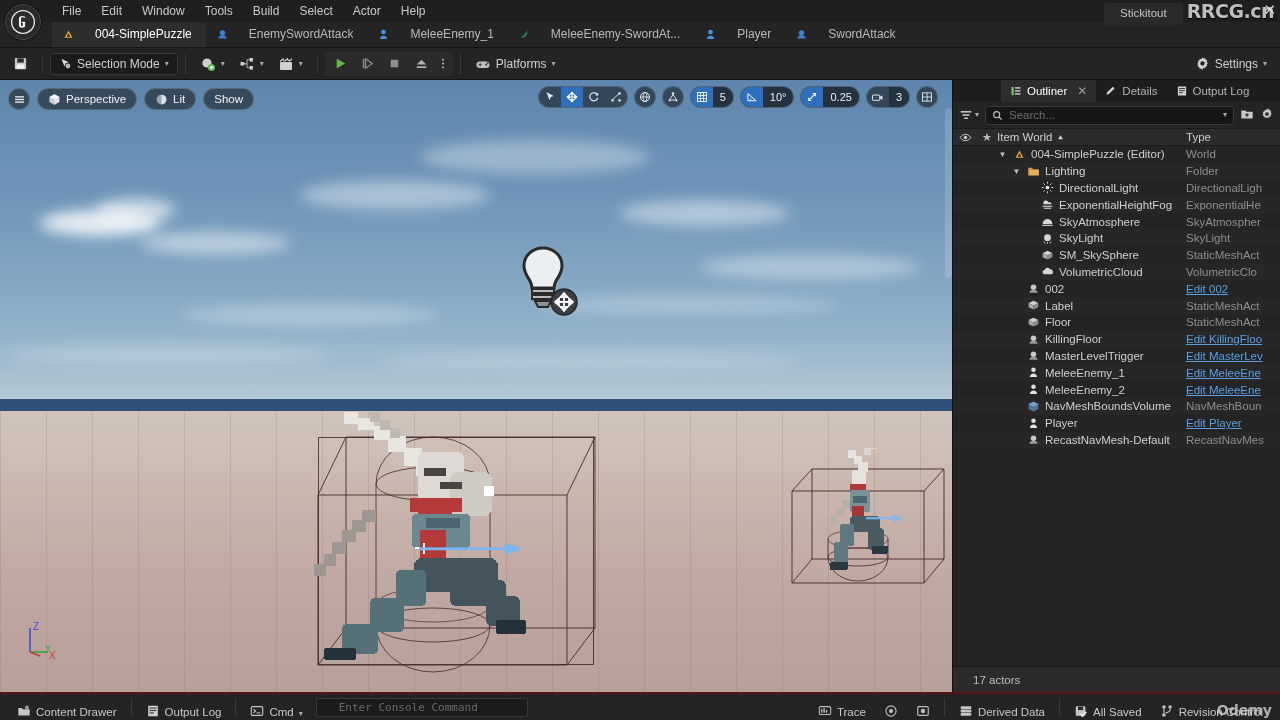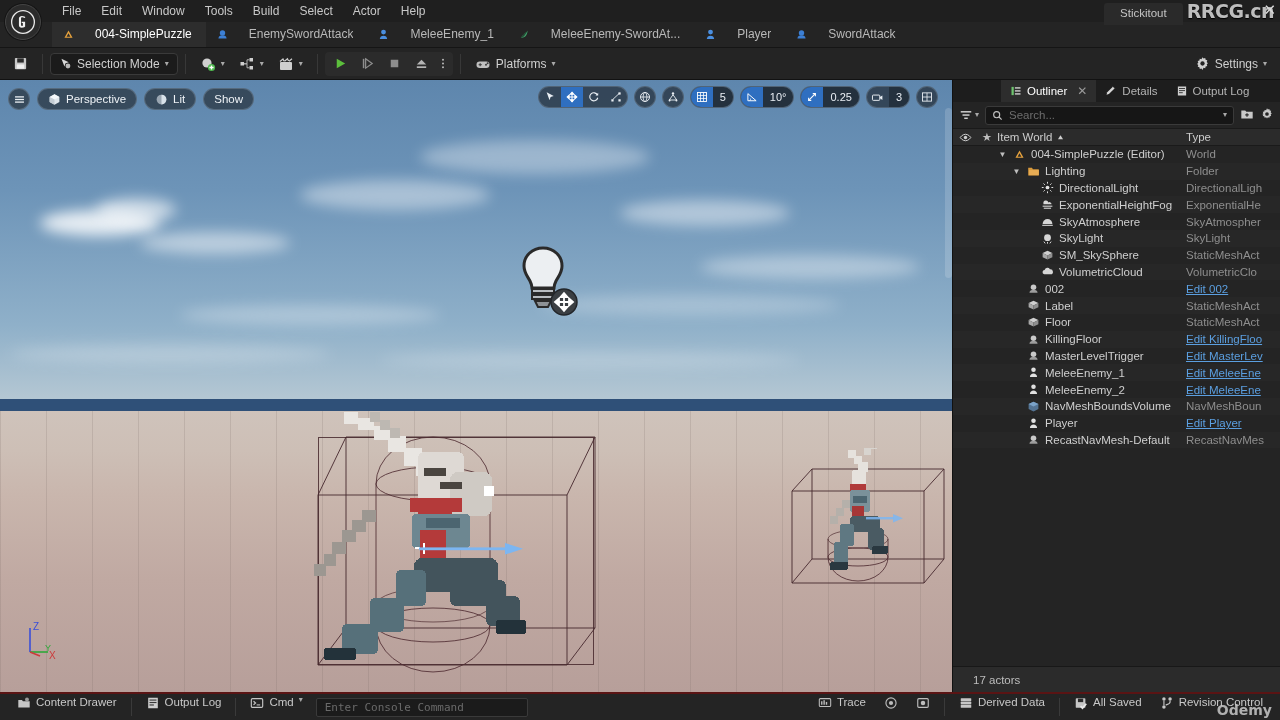--- a/index.html
+++ b/index.html
@@ -129,24 +129,24 @@
   .row .typ.link { color:#5b9fe0; text-decoration:underline; }
   .tw { width:11px; display:flex; justify-content:center; color:#bfbfbf; font-size:8px; flex:none; }
   .ic { width:13px; height:13px; flex:none; display:block; }
 
   .actorcount { height:26px; background:#2b2b2b; border-top:1px solid #181818; display:flex; align-items:center;
                 padding-left:20px; font-size:11.5px; color:#bdbdbd; flex:none; }
 
   
   .status { height:28px; background:#242424; border-top:2px solid #5a1414; display:flex; align-items:center;
             padding:0 8px; gap:0; flex:none; position:relative; }
-  .st-btn { height:22px; display:flex; align-items:flex-start; gap:5px; padding:0 9px; color:#c8c8c8; font-size:11.5px; }
+  .st-btn { height:22px; display:flex; align-items:flex-end; gap:5px; padding:0 9px; color:#c8c8c8; font-size:11.5px; }
   .st-sep { width:1px; height:18px; background:#3a3a3a; margin:0 5px; }
   .cmdbox { width:212px; height:19px; background:#1b1b1b; border:1px solid #3a3a3a; border-radius:2px;
-            display:flex; align-items:center; padding:0 8px; margin-left:4px; }
+            display:flex; align-items:center; padding:0 22px; margin-left:4px; }
   .cmdbox input { width:100%; background:transparent; border:0; outline:0; color:#8b8b8b;
                   font-family:"DejaVu Sans Mono", monospace; font-size:11px; }
   .cmdbox input::placeholder { color:#6a6a6a; }
   .st-right { margin-left:auto; display:flex; align-items:center; }
   .wm-bot { font-family:"DejaVu Sans", sans-serif; font-weight:bold; font-size:14px; color:#c9c9c9;
             position:absolute; right:8px; bottom:2px; opacity:.85; }
 </style>
 </head>
 <body>
 

